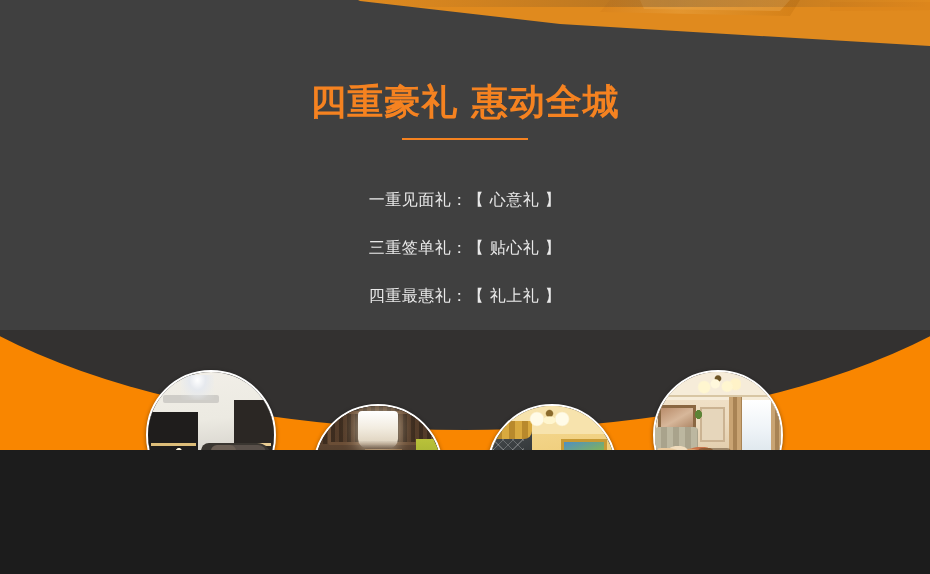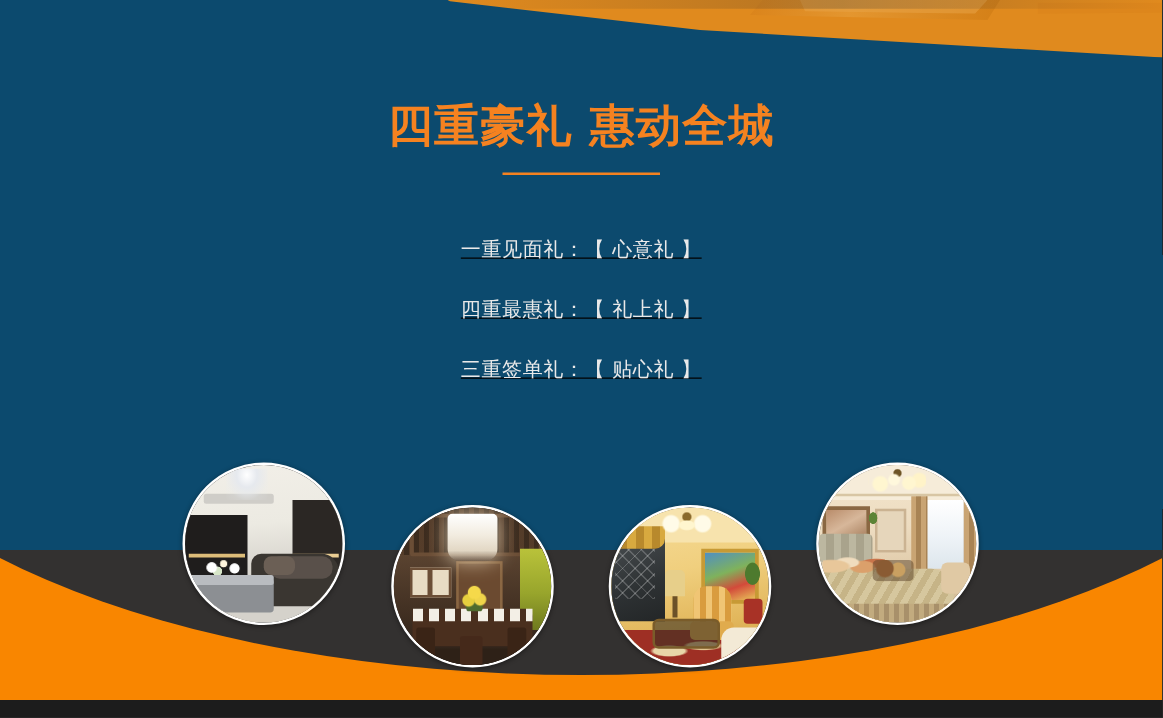--- a/index.html
+++ b/index.html
@@ -3,23 +3,23 @@
 <meta charset="utf-8">
 <style>
   html, body {
     margin: 0;
     padding: 0;
     background: #1c1c1c;
   }
   .page {
     position: relative;
     width: 930px;
-    height: 560px;
+    height: 450px;
     overflow: hidden;
-    background: #0c4a6e;
+    background: #404040;
     font-family: "Liberation Sans", "DejaVu Sans", sans-serif;
   }
 
   
   .top-banner {
     position: absolute;
     top: 0;
     left: 0;
     width: 930px;
     height: 58px;
@@ -130,21 +130,20 @@
   }
 
   
   .offer-list {
     position: absolute;
     top: 188px;
     left: 0;
     width: 930px;
     z-index: 4;
     text-align: center;
-    text-decoration: underline;
   }
   .offer-item {
     color: #E9E9E9;
     font-size: 16px;
     line-height: 24px;
     height: 48px;
     letter-spacing: 0.5px;
     font-family: "DejaVu Sans", "Liberation Sans", sans-serif;
     white-space: nowrap;
   }
@@ -314,22 +313,22 @@
     <div class="banner-edge-dark"></div>
   </div>
 
   <div class="heading-block">
     <div class="heading-title">四重豪礼 惠动全城</div>
     <div class="heading-rule"></div>
   </div>
 
   <div class="offer-list">
     <div class="offer-item">一重见面礼：【 心意礼 】</div>
+    <div class="offer-item">三重签单礼：【 贴心礼 】</div>
     <div class="offer-item">四重最惠礼：【 礼上礼 】</div>
-    <div class="offer-item">三重签单礼：【 贴心礼 】</div>
   </div>
 
   <div class="bottom-curve-wrap">
     <div class="bottom-curve"></div>
     <div class="bottom-curve-mask"></div>
   </div>
 
   <div class="photos">
 
     <div class="photo-circle pc1">

